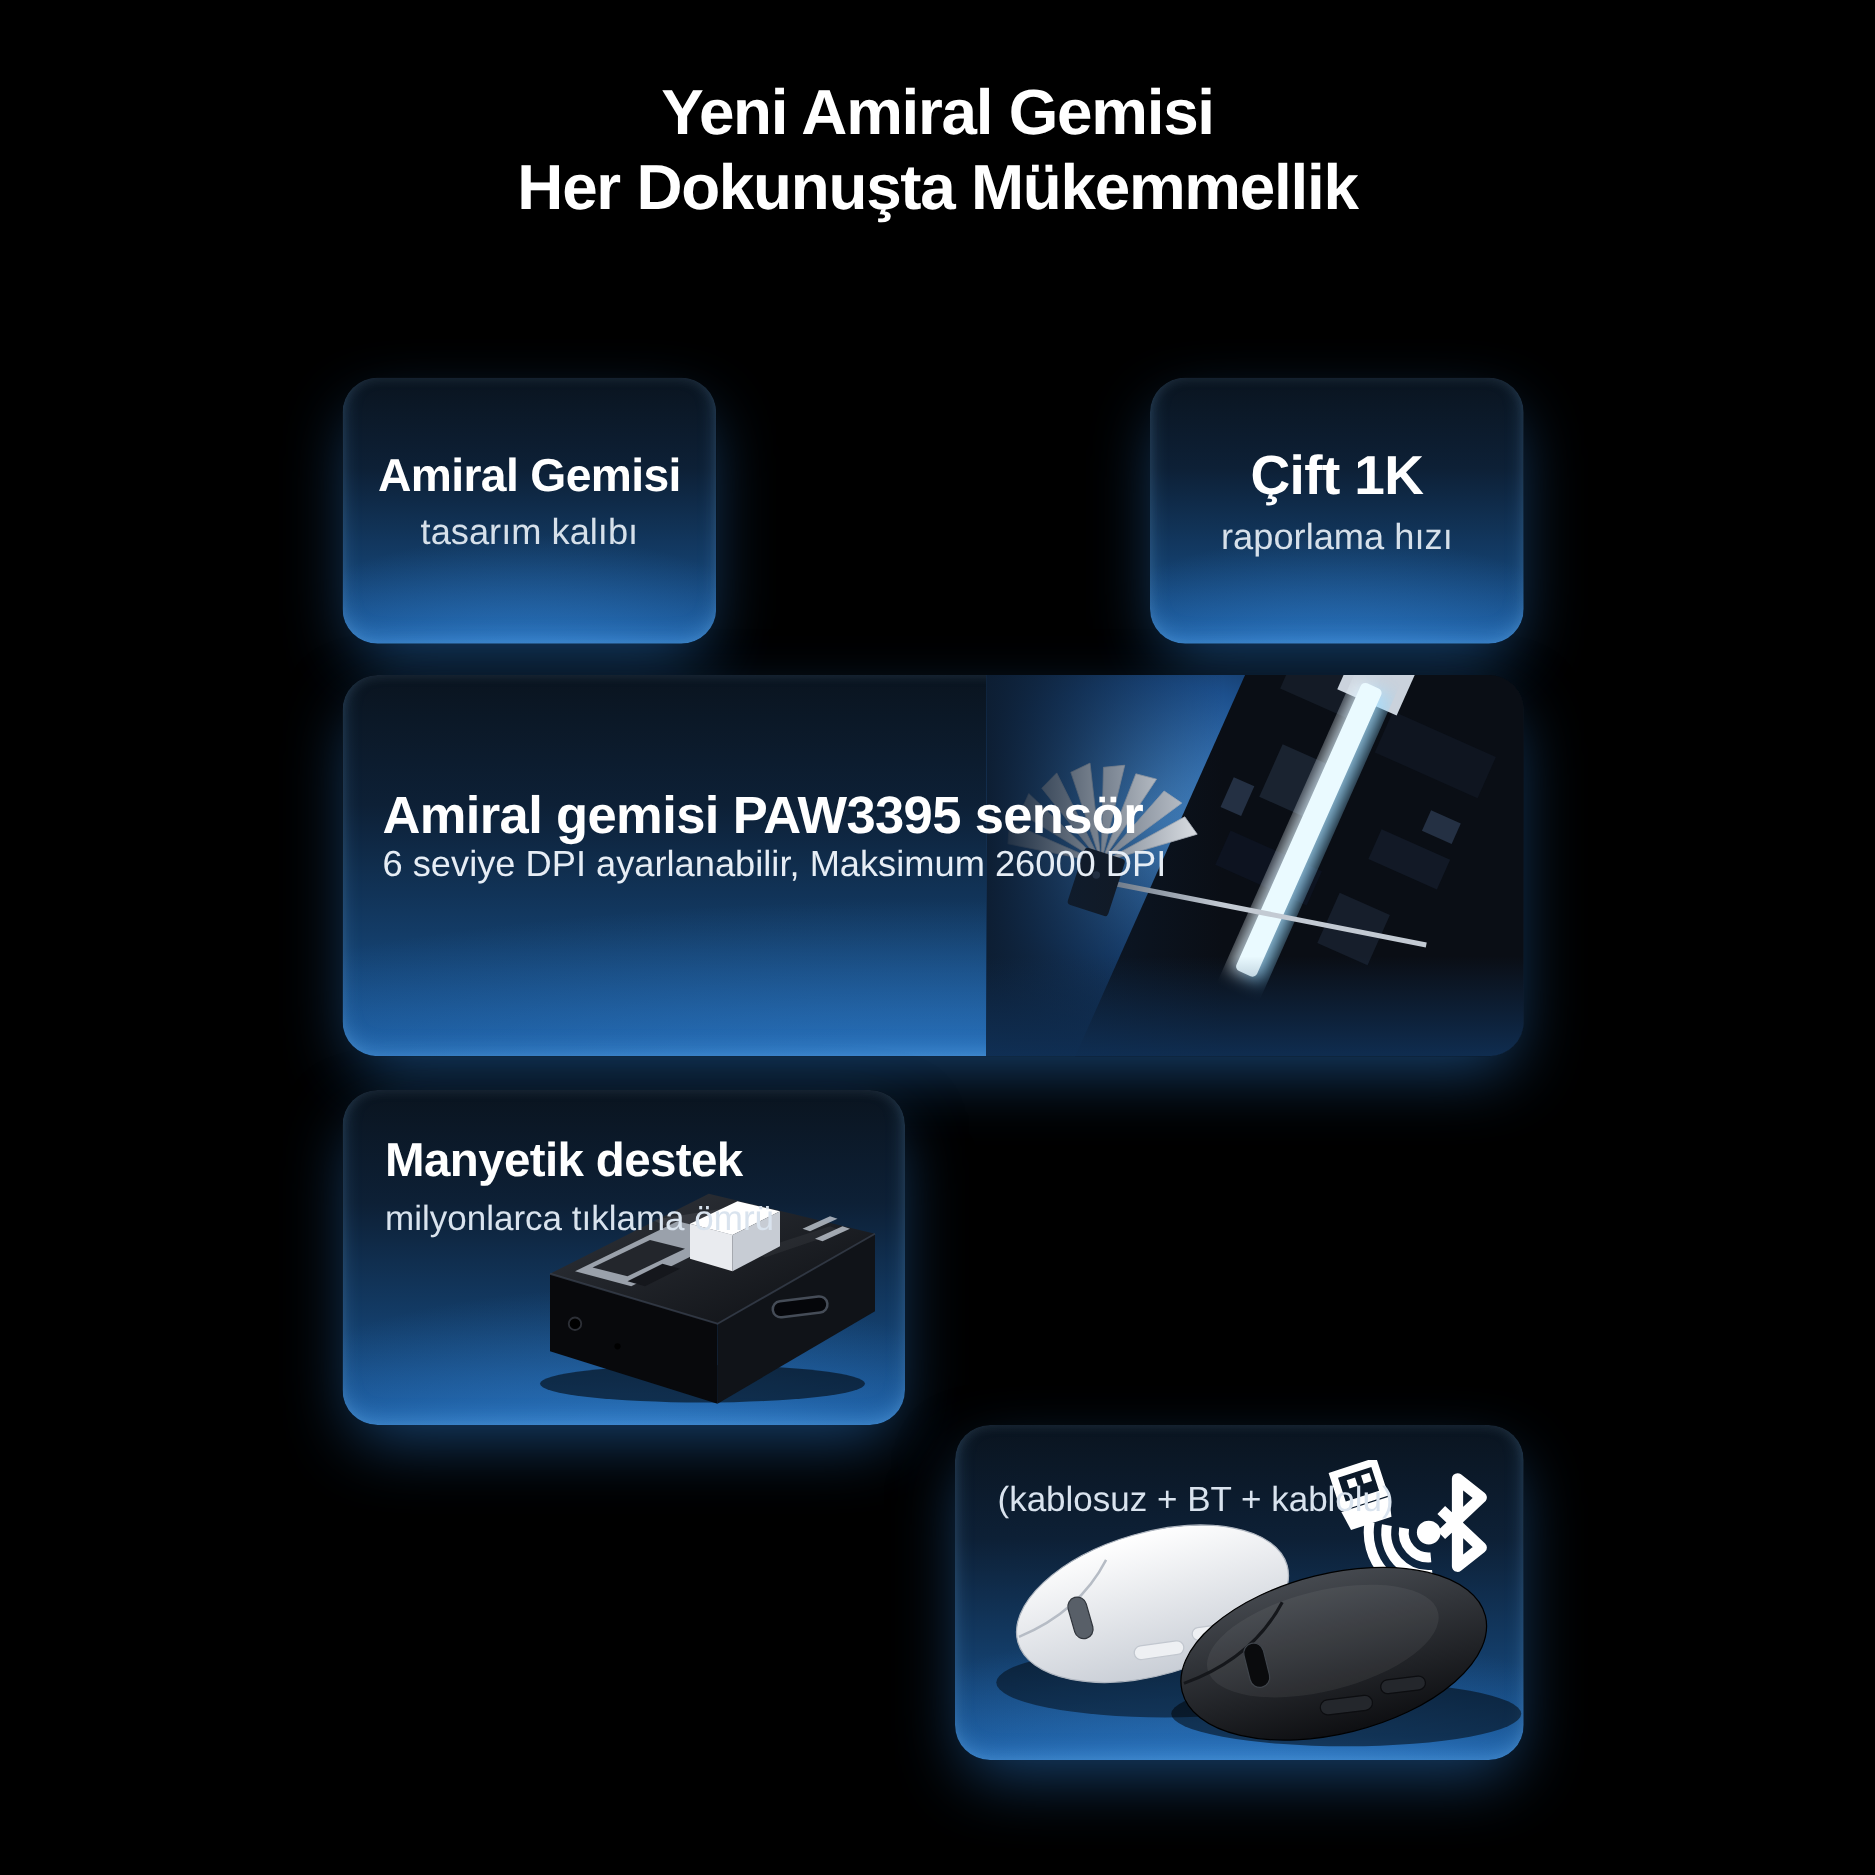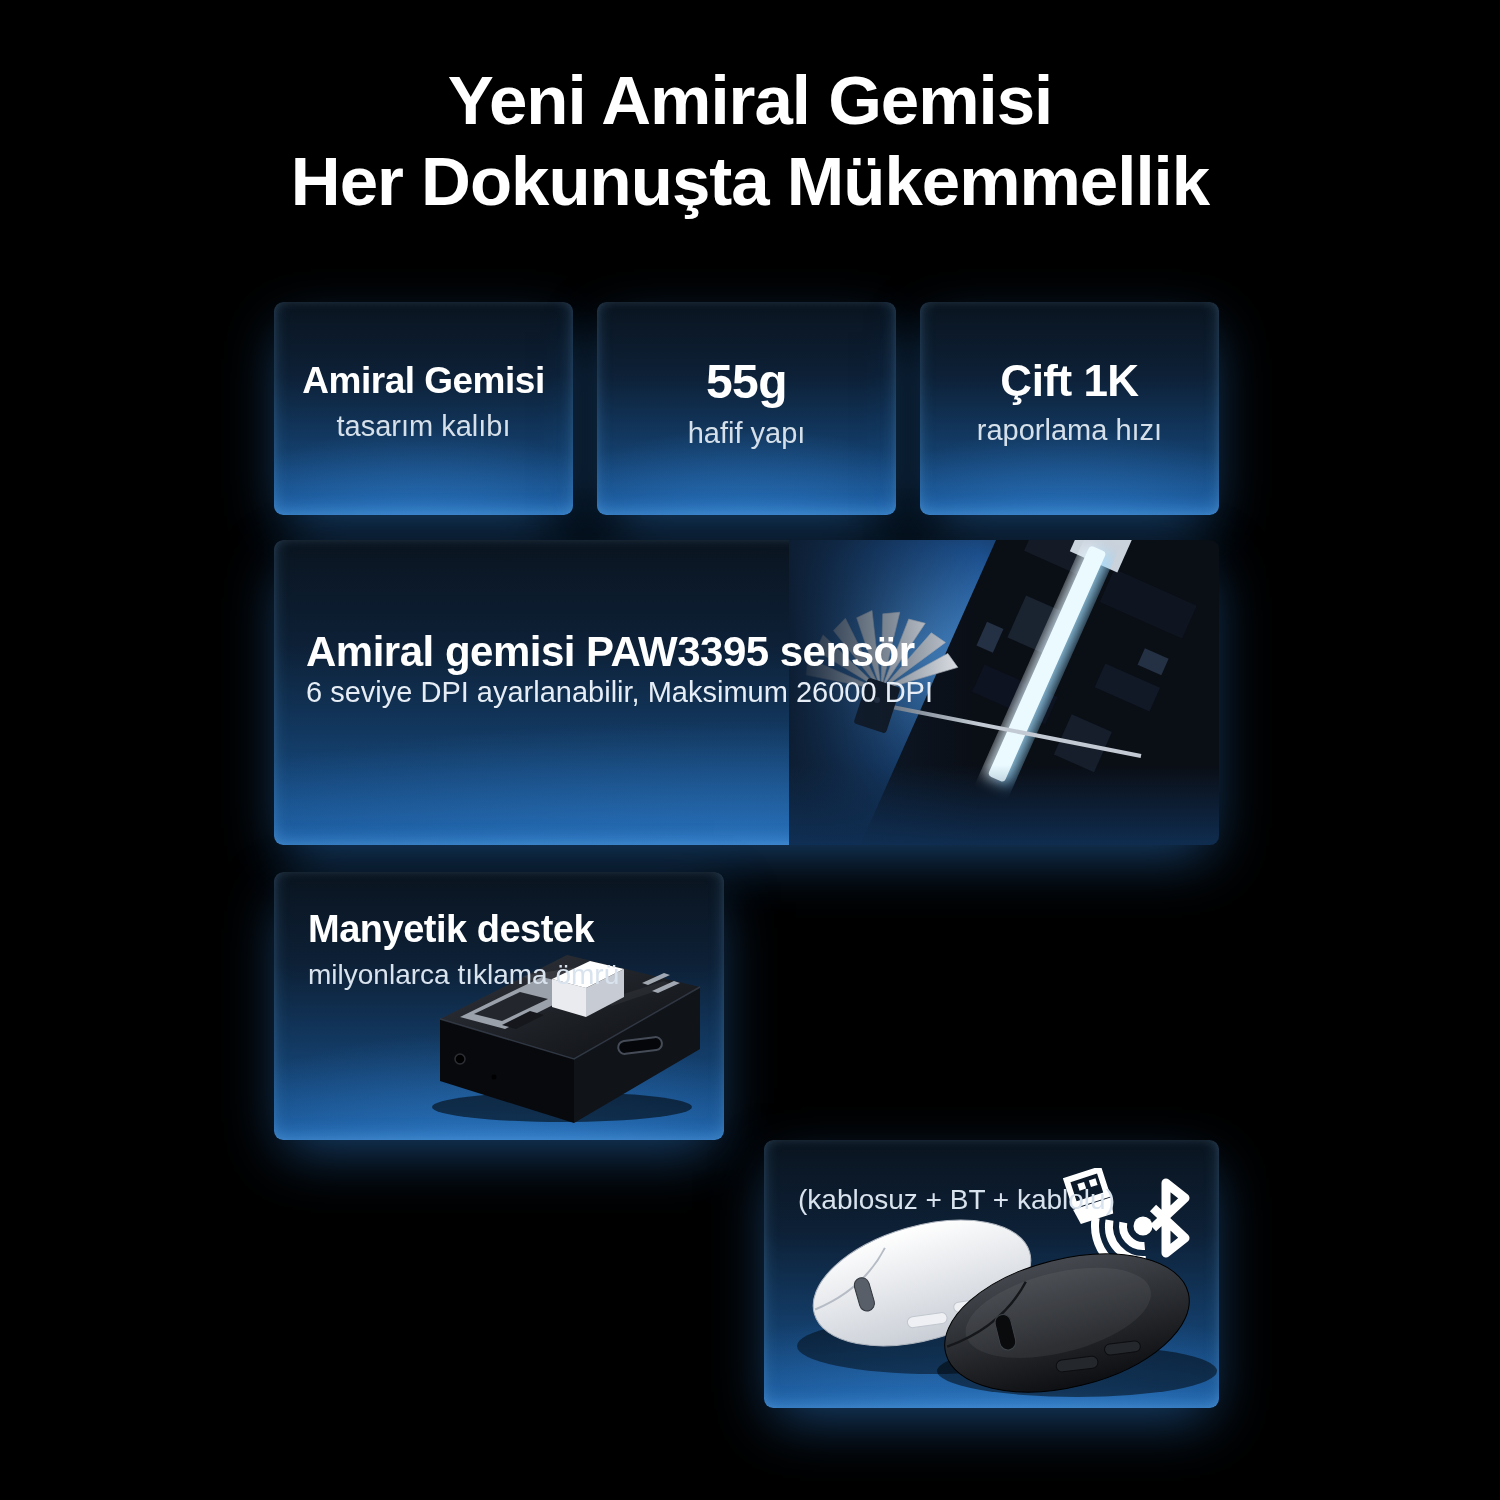--- a/index.html
+++ b/index.html
@@ -1,20 +1,20 @@
 <!DOCTYPE html>
 <html><head>
 <meta charset="utf-8">
 <style>
   html,body{margin:0;padding:0;background:#000;}
   .canvas{position:relative;width:1500px;height:1500px;background:#000;overflow:hidden;
           font-family:"Liberation Sans", sans-serif;color:#fff;}
   .main-title{position:absolute;top:60px;left:0;width:100%;text-align:center;
-              font-weight:bold;font-size:69px;line-height:1.18;letter-spacing:-1px;}
-  .card{position:absolute;border-radius:9px;overflow:hidden;
+              font-weight:bold;font-size:51px;line-height:1.18;letter-spacing:-1px;}
+  .card{position:absolute;border-radius:28px;overflow:hidden;
         background:
           radial-gradient(130% 95% at 50% 118%, rgba(64,152,238,.55), rgba(0,0,0,0) 62%),
           linear-gradient(180deg,#0a141f 0%, #0d2036 34%, #133c67 68%, #1a5a9e 100%);
         box-shadow:0 20px 55px -10px rgba(45,125,210,.55),
                    inset 0 -6px 18px -4px rgba(120,195,255,.4),
                    inset 0 2px 10px rgba(255,255,255,.05);}
   .r1{top:302px;width:299px;height:213px;display:flex;flex-direction:column;
       align-items:center;justify-content:center;padding-bottom:14px;box-sizing:border-box;}
   .r1 .t{font-weight:bold;font-size:37px;letter-spacing:-0.5px;}
   .r1.c2 .t{font-size:48px;}
@@ -39,24 +39,20 @@
 
   <div class="main-title">
     <div>Yeni Amiral Gemisi</div>
     <div>Her Dokunuşta Mükemmellik</div>
   </div>
 
   <div class="card r1 c1" style="left:274px">
     <div class="t">Amiral Gemisi</div>
     <div class="s">tasarım kalıbı</div>
   </div>
-  <div class="card r1 c2" style="left:597px">
-    <div class="t">55g</div>
-    <div class="s">hafif yapı</div>
-  </div>
   <div class="card r1 c3" style="left:920px">
     <div class="t">Çift 1K</div>
     <div class="s">raporlama hızı</div>
   </div>
 
   <div class="card sensor">
     <svg class="photo" viewBox="0 0 430 305" preserveAspectRatio="xMidYMid slice">
       <defs>
         <radialGradient id="sp-sky" cx="30%" cy="38%" r="80%">
           <stop offset="0" stop-color="#4e94d8"></stop>

